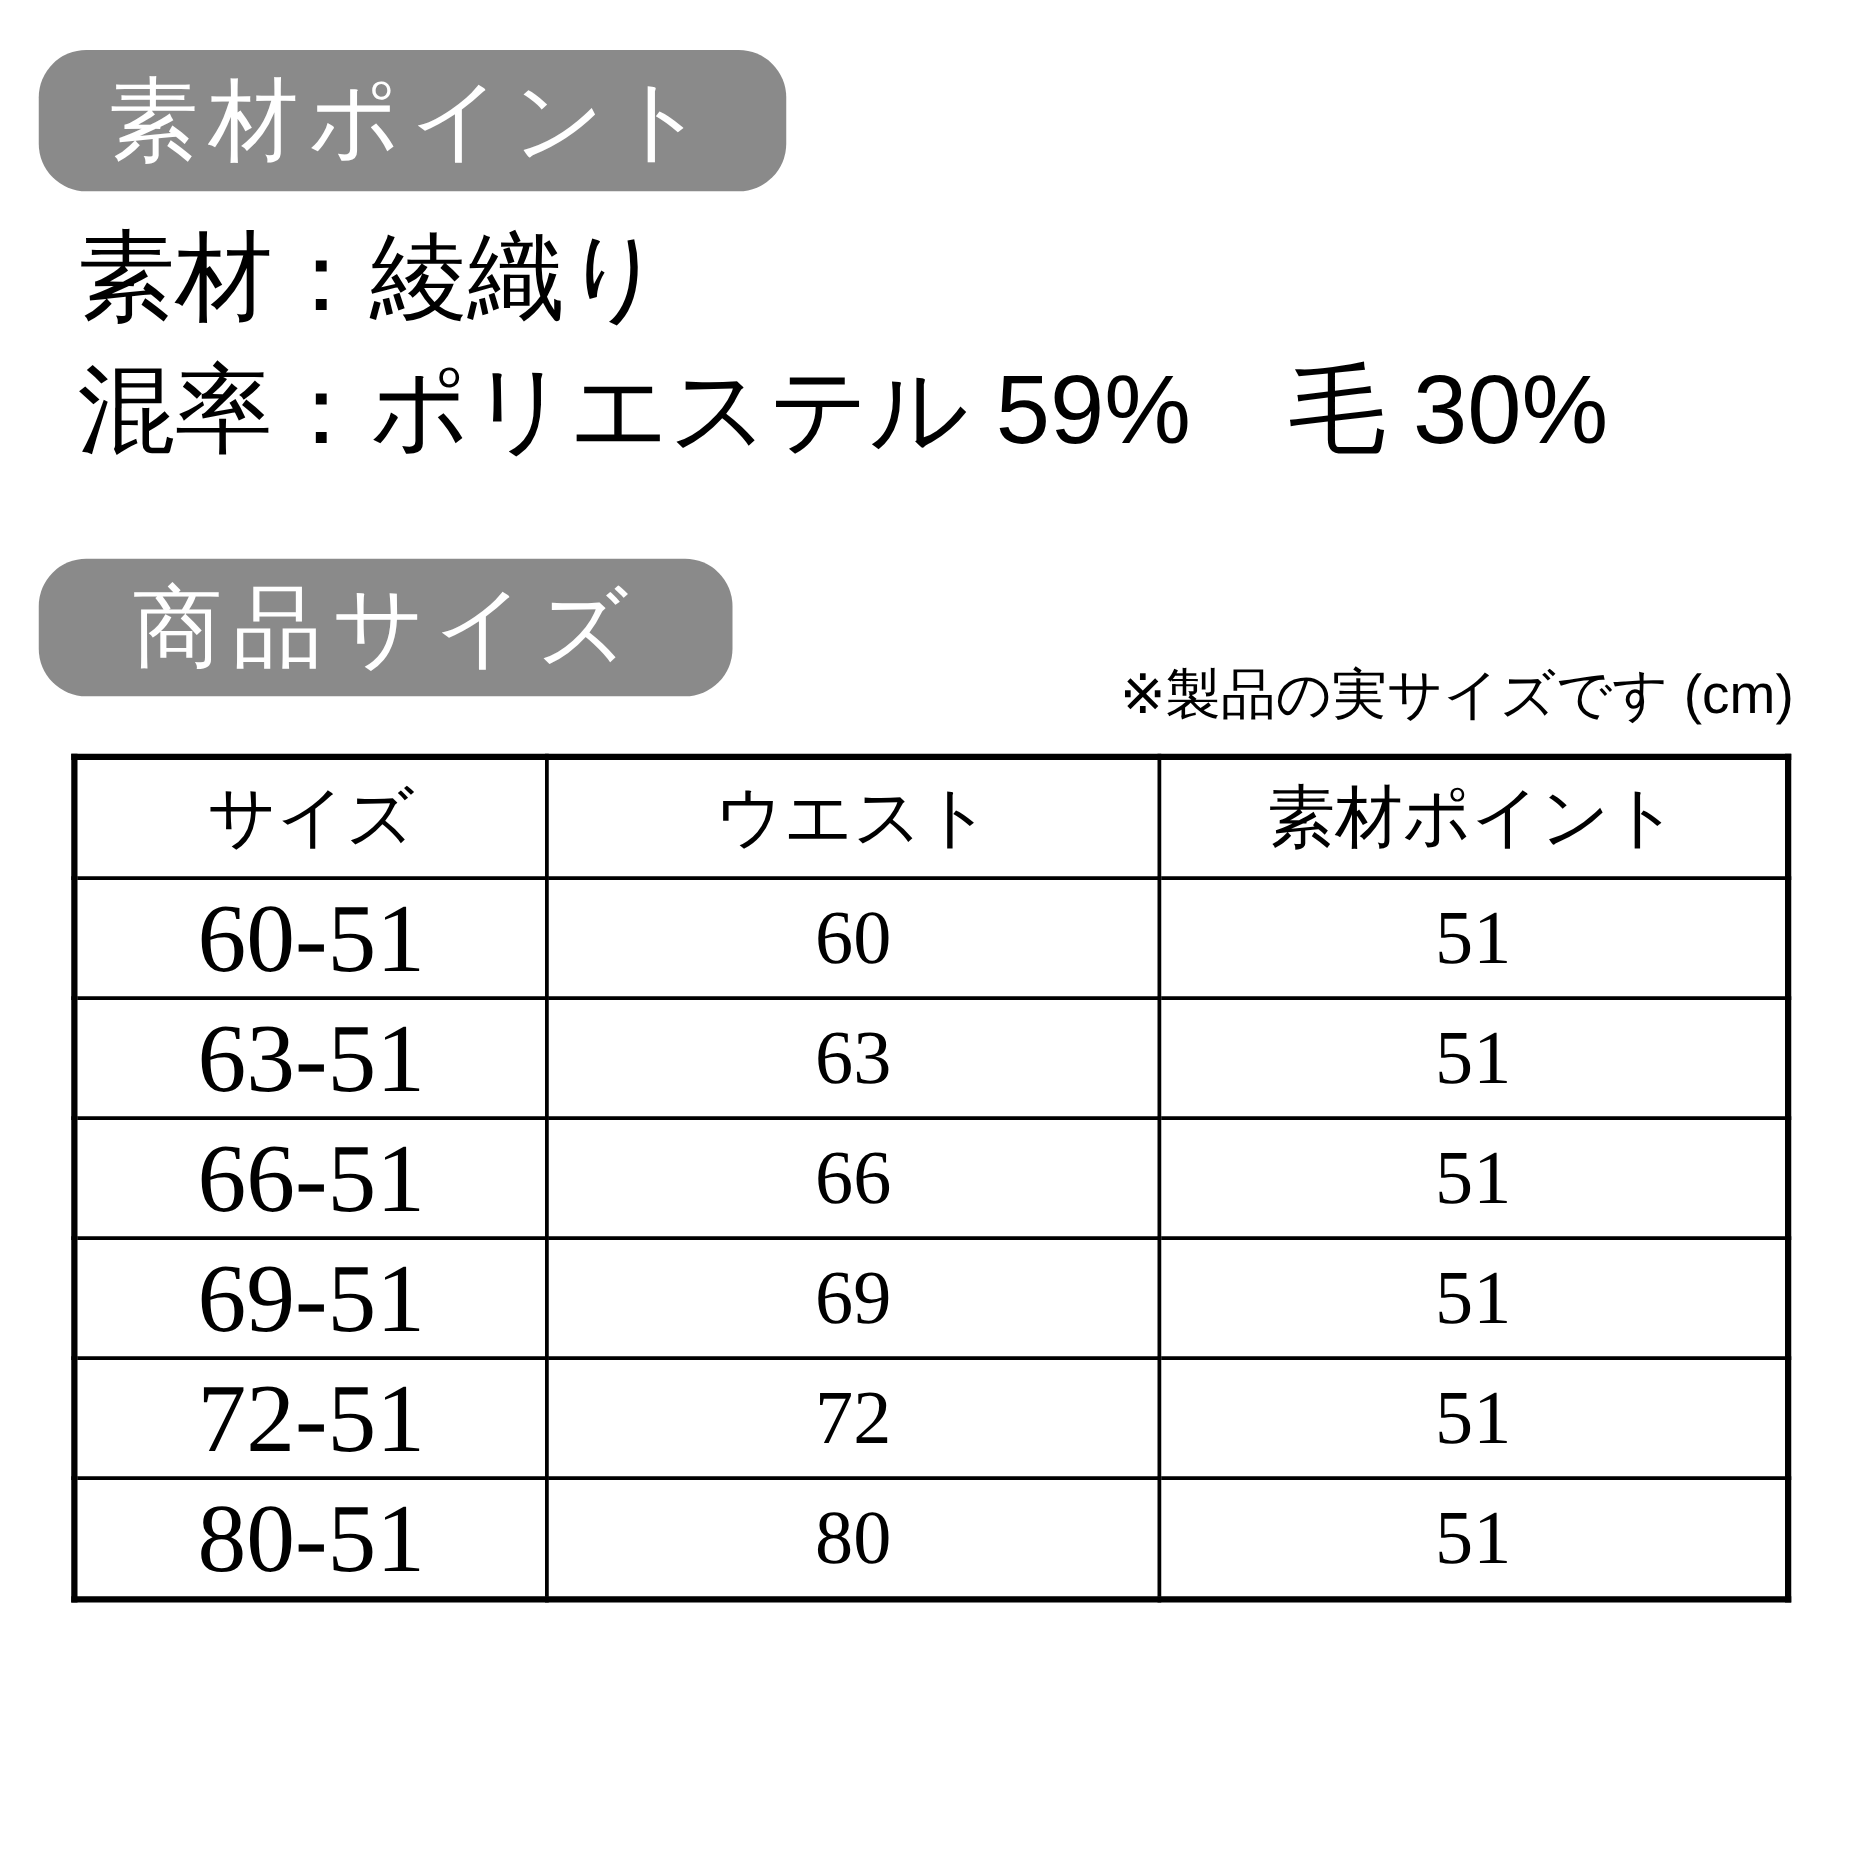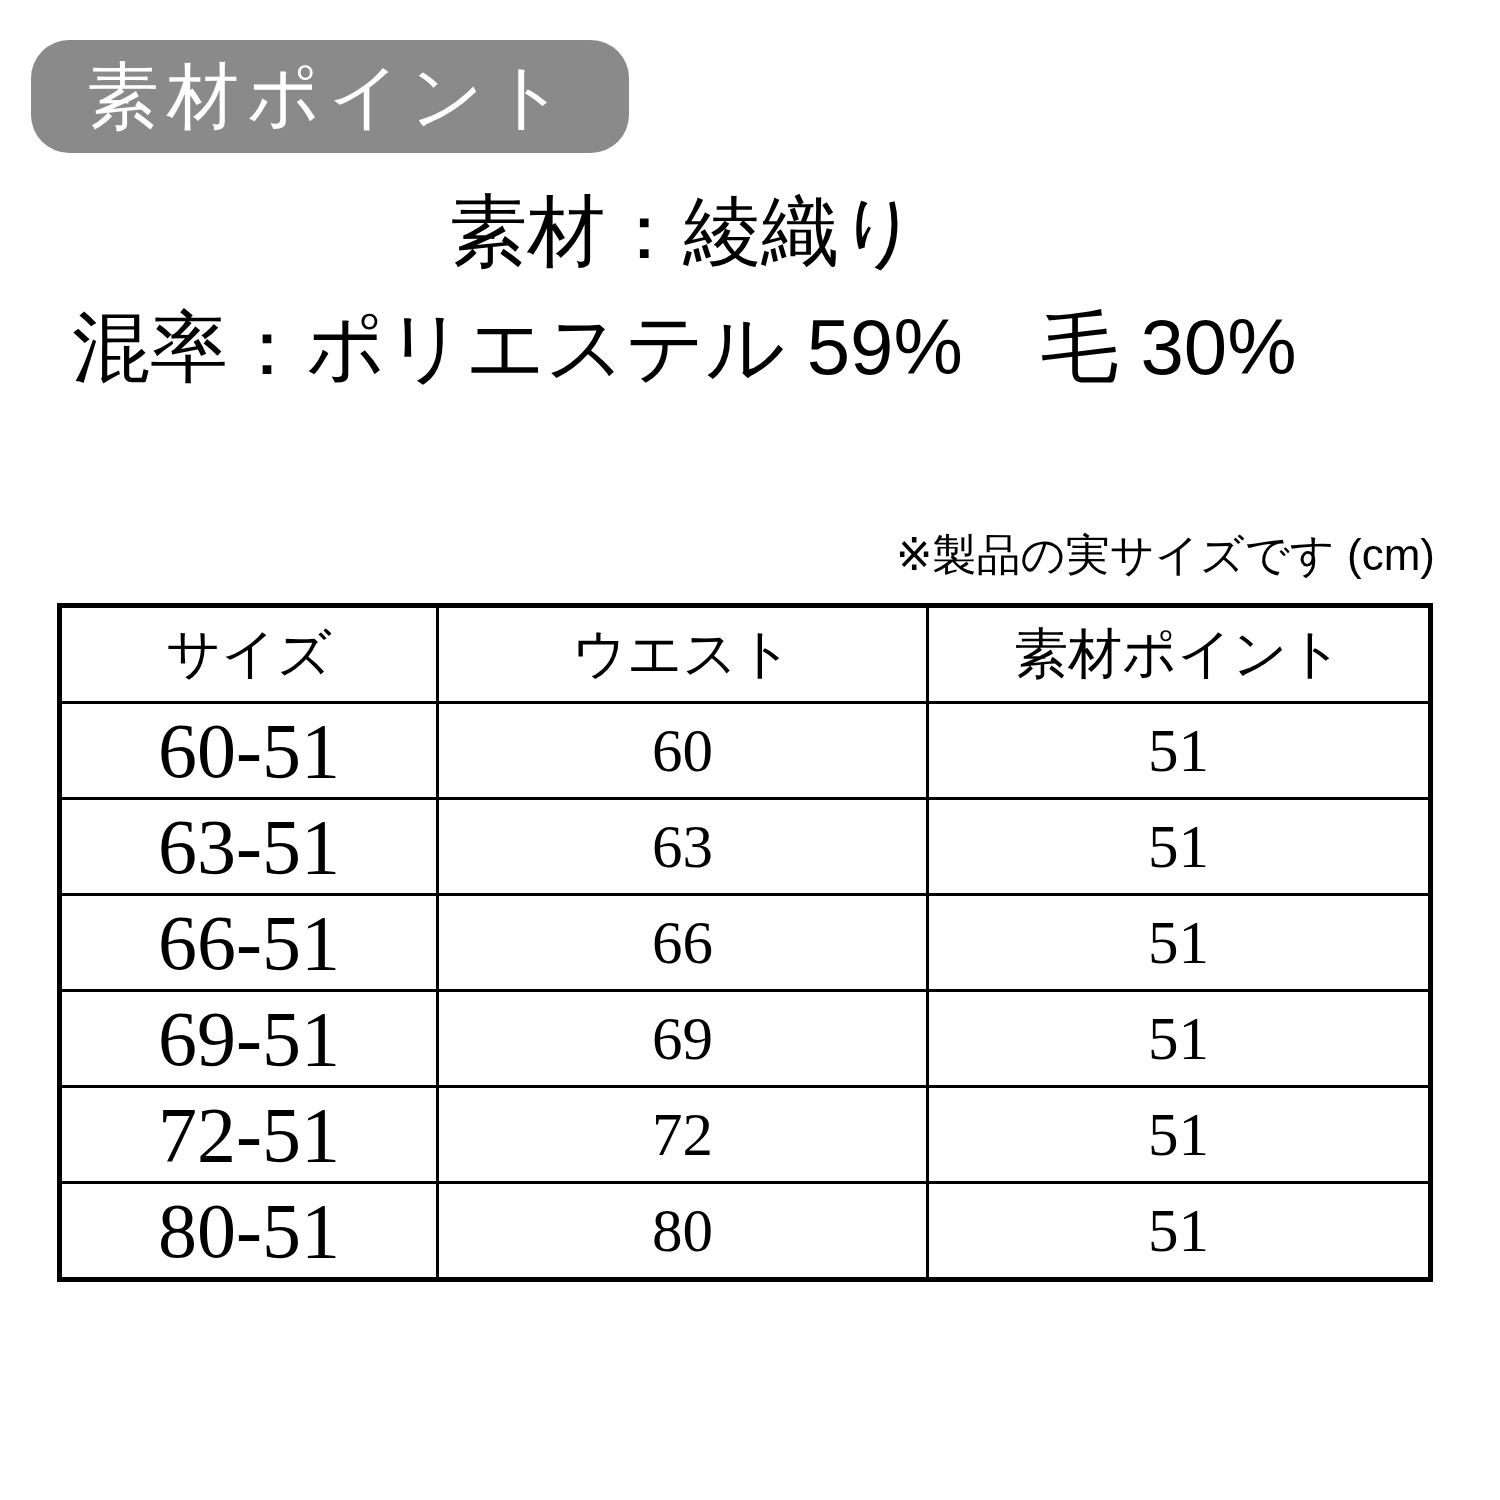--- a/index.html
+++ b/index.html
@@ -29,21 +29,21 @@
   #badge-size     { left: 31px; top: 447px; width: 555px; height: 110px; }
 
   .material-lines {
     position: absolute;
     left: 62px;
     top: 168px;
     font-size: 78px;
     line-height: 106px;
     white-space: nowrap;
   }
-  .material-lines p { margin: 10px; text-align: center; }
+  .material-lines p { margin: 0; }
 
   .size-note {
     position: absolute;
     left: 57px;
     top: 526px;
     width: 1378px;
     text-align: right;
     font-size: 44px;
     white-space: nowrap;
   }
@@ -76,20 +76,21 @@
 
 <div class="page">
 
   <div class="badge" id="badge-material">素材ポイント</div>
 
   <div class="material-lines">
     <p>素材：綾織り</p>
     <p>混率：ポリエステル 59%　毛 30%</p>
   </div>
 
+  <div class="badge" id="badge-size">商品サイズ</div>
 
   <div class="size-note">※製品の実サイズです (cm)</div>
 
   <table class="size-table">
     <colgroup>
       <col style="width:378px">
       <col style="width:490px">
       <col style="width:503px">
     </colgroup>
     <thead>

